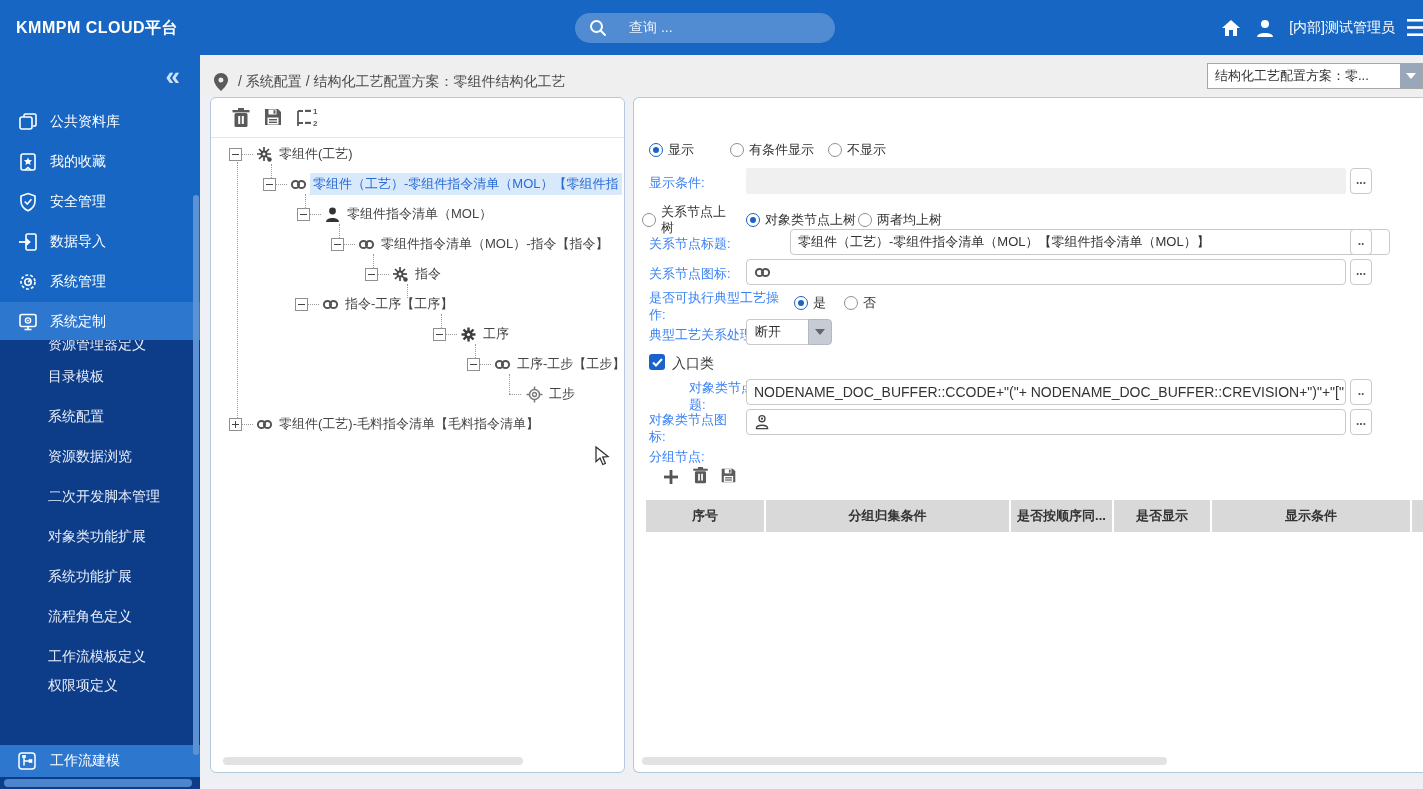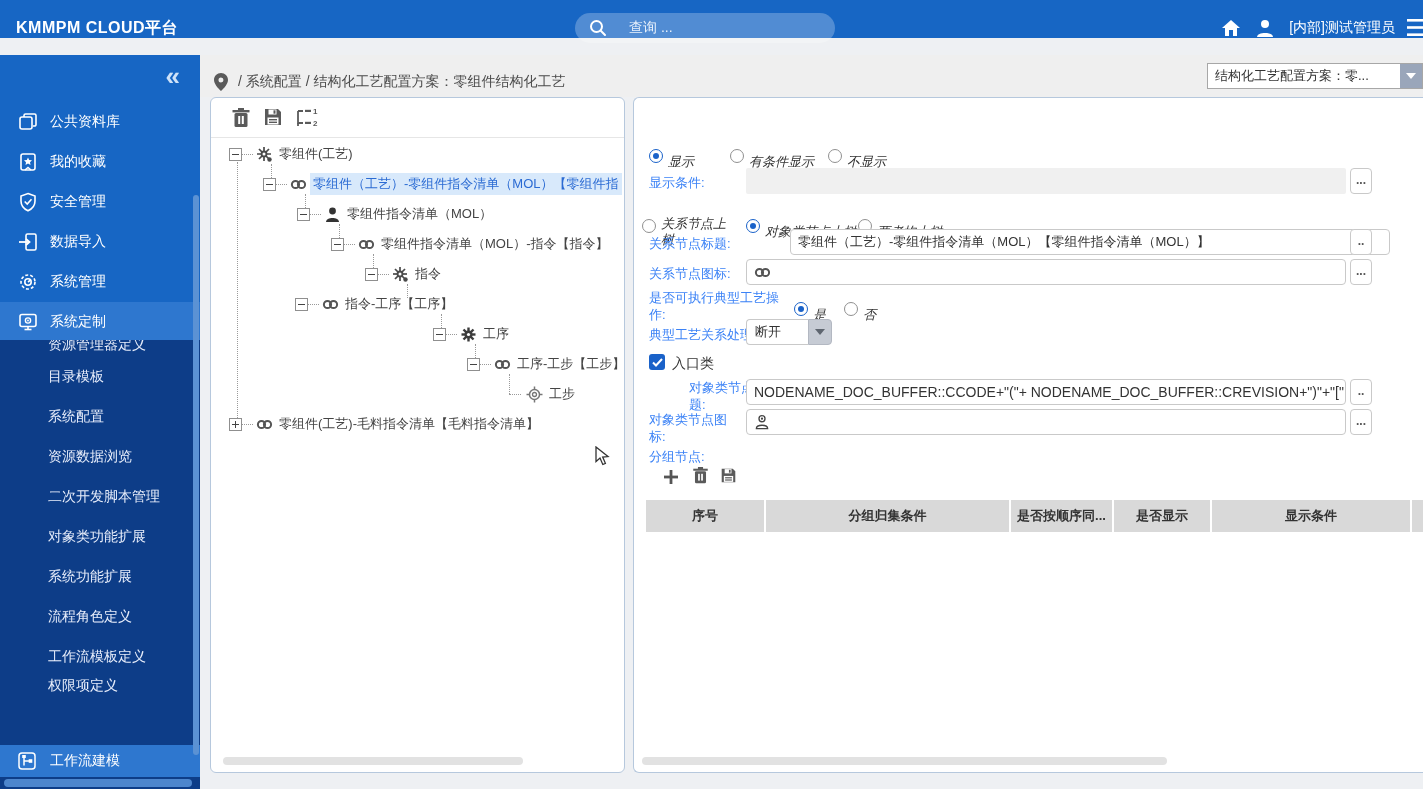--- a/index.html
+++ b/index.html
@@ -1,19 +1,19 @@
 <!DOCTYPE html>
 <html><head>
 <meta charset="utf-8">
 <style>
   * { margin:0; padding:0; box-sizing:border-box; }
   html,body { width:1423px; height:789px; overflow:hidden; background:#eef0f3;
     font-family:"Liberation Sans","DejaVu Sans",sans-serif; }
   
-  #header { position:absolute; left:0; top:0; width:1423px; height:38px; background:#1766c4; z-index:5;padding-left:20px; }
+  #header { position:absolute; left:0; top:0; width:1423px; height:55px; background:#1766c4; z-index:5;padding-left:20px; }
   #logo { position:absolute; left:16px; top:0; line-height:55px; color:#fff; font-size:16px; font-weight:bold; letter-spacing:.5px; }
   #searchbox { position:absolute; left:575px; top:13px; width:260px; height:30px; border-radius:15px;
     background:rgba(255,255,255,.25); display:flex; align-items:center; color:#eaf2fc; }
   #searchbox svg { margin-left:14px; }
   #searchbox .ph { margin-left:22px; font-size:14px; }
   #hdr-right { position:absolute; right:0; top:0; height:55px; display:flex; align-items:center; color:#fff; }
   #hdr-right .hicon { margin-right:14px; display:flex; }
   #hdr-user { font-size:14px; margin-right:12px; white-space:nowrap; }
   
   #sidebar { position:absolute; left:0; top:55px; width:200px; height:734px; background:#1766c4; z-index:4; overflow:hidden; }
@@ -68,21 +68,21 @@
   .finput { position:absolute; height:26px; border:1px solid #c9c9c9; border-radius:4px; background:#fff;
     font-size:13px; color:#333; display:flex; align-items:center; padding:0 7px; white-space:nowrap; overflow:hidden; }
   .finput.disabled { background:#f0f0f0; border:none; border-radius:2px; }
   .dotbtn { position:absolute; width:22px; height:26px; border:1px solid #c9c9c9; border-radius:4px; background:#fff;
     color:#555; font-size:12px; font-weight:bold; text-align:center; line-height:22px; cursor:pointer; }
   .radio { width:14px; height:14px; border-radius:50%; border:1px solid #909090; background:#fff; display:inline-block;
     vertical-align:middle; position:relative; flex:none; }
   .radio.sel { border-color:#1a62c9; }
   .radio.sel::after { content:""; position:absolute; left:3px; top:3px; width:6px; height:6px; border-radius:50%; background:#1a62c9; }
   .rgroup { position:absolute; display:flex; align-items:center; font-size:13px; color:#333; }
-  .rgroup .rlbl { margin:12px 4px 0 5px;font-style:italic; }
+  .rgroup .rlbl { margin:0 4px 0 5px; }
   .chk { position:absolute; width:16px; height:16px; background:#1a62c9; border-radius:3px; display:flex; align-items:center; justify-content:center; }
   #typ-dd { position:absolute; display:flex; }
   #typ-dd .val { width:62px; height:26px; border:1px solid #c9c9c9; border-right:none; border-radius:4px 0 0 4px;
     background:#fff; font-size:13px; color:#333; line-height:24px; padding-left:8px; }
   #typ-dd .arr { width:24px; height:26px; background:#c6cbd4; border:1px solid #b3b8c2; border-radius:0 4px 4px 0;
     display:flex; align-items:center; justify-content:center; }
   
   #grid-head { position:absolute; left:12px; top:402px; width:778px; height:32px; display:flex; background:#d9d9d9; }
   #grid-head .hc { height:32px; line-height:32px; text-align:center; font-size:13px; font-weight:bold; color:#333;
     border-right:2px solid #fff; white-space:nowrap; overflow:hidden; flex:none; }

